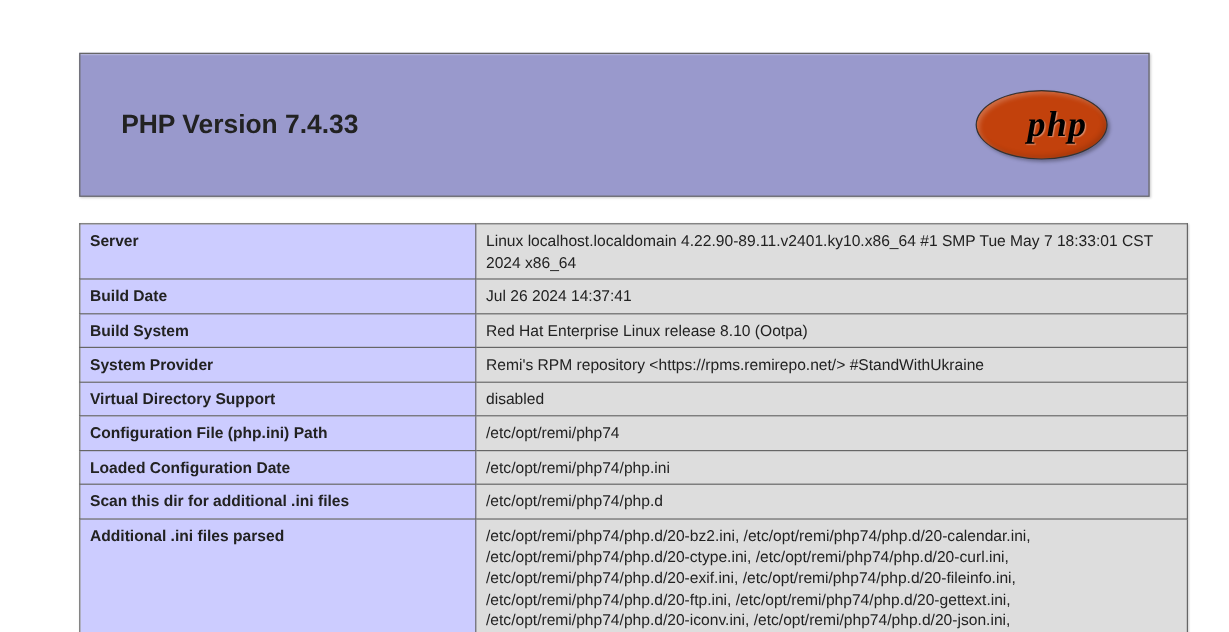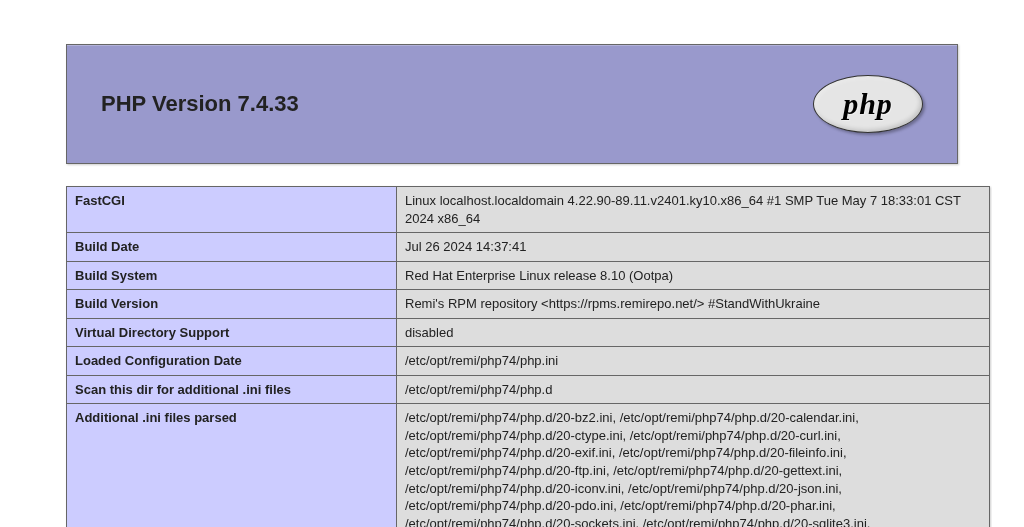--- a/index.html
+++ b/index.html
@@ -21,26 +21,26 @@
       box-shadow: inset 0 1px 0 rgba(255,255,255,0.25), 1px 1px 2px rgba(0,0,0,0.2);
     }
     .header h1 {
       font-size: 22px;
       font-weight: 700;
       color: #222;
     }
     .logo {
       width: 110px;
       height: 58px;
-      background: #e5e5e5;
+      background: #c2410c;
       border: 1px solid #333;
       border-radius: 50% / 50%;
       display: flex;
       align-items: center;
-      justify-content: center;
+      justify-content: flex-end;
       box-shadow: inset -2px -2px 4px rgba(0,0,0,0.15), inset 2px 2px 4px rgba(255,255,255,0.25), 2px 2px 3px rgba(0,0,0,0.3);
     }
     .logo span {
       font-family: Georgia, "Times New Roman", serif;
       font-weight: 700;
       font-style: italic;
       font-size: 30px;
       letter-spacing: 1px;
       color: #000;
       text-shadow: 1px 1px 1px rgba(255,255,255,0.4);
@@ -76,38 +76,42 @@
 <div class="header">
   <h1>PHP Version 7.4.33</h1>
   <div class="logo">
     <span>php</span>
   </div>
 </div>
 
 <table class="info">
   <tbody id="info-body">
       <tr>
-        <td class="key">FastCGI</td>
+        <td class="key">Server</td>
         <td class="val">Linux localhost.localdomain 4.22.90-89.11.v2401.ky10.x86_64 #1 SMP Tue May 7 18:33:01 CST 2024 x86_64</td>
       </tr>
       <tr>
         <td class="key">Build Date</td>
         <td class="val">Jul 26 2024 14:37:41</td>
       </tr>
       <tr>
         <td class="key">Build System</td>
         <td class="val">Red Hat Enterprise Linux release 8.10 (Ootpa)</td>
       </tr>
       <tr>
-        <td class="key">Build Version</td>
+        <td class="key">System Provider</td>
         <td class="val">Remi's RPM repository &lt;https://rpms.remirepo.net/&gt; #StandWithUkraine</td>
       </tr>
       <tr>
         <td class="key">Virtual Directory Support</td>
         <td class="val">disabled</td>
+      </tr>
+      <tr>
+        <td class="key">Configuration File (php.ini) Path</td>
+        <td class="val">/etc/opt/remi/php74</td>
       </tr>
       <tr>
         <td class="key">Loaded Configuration Date</td>
         <td class="val">/etc/opt/remi/php74/php.ini</td>
       </tr>
       <tr>
         <td class="key">Scan this dir for additional .ini files</td>
         <td class="val">/etc/opt/remi/php74/php.d</td>
       </tr>
       <tr>

